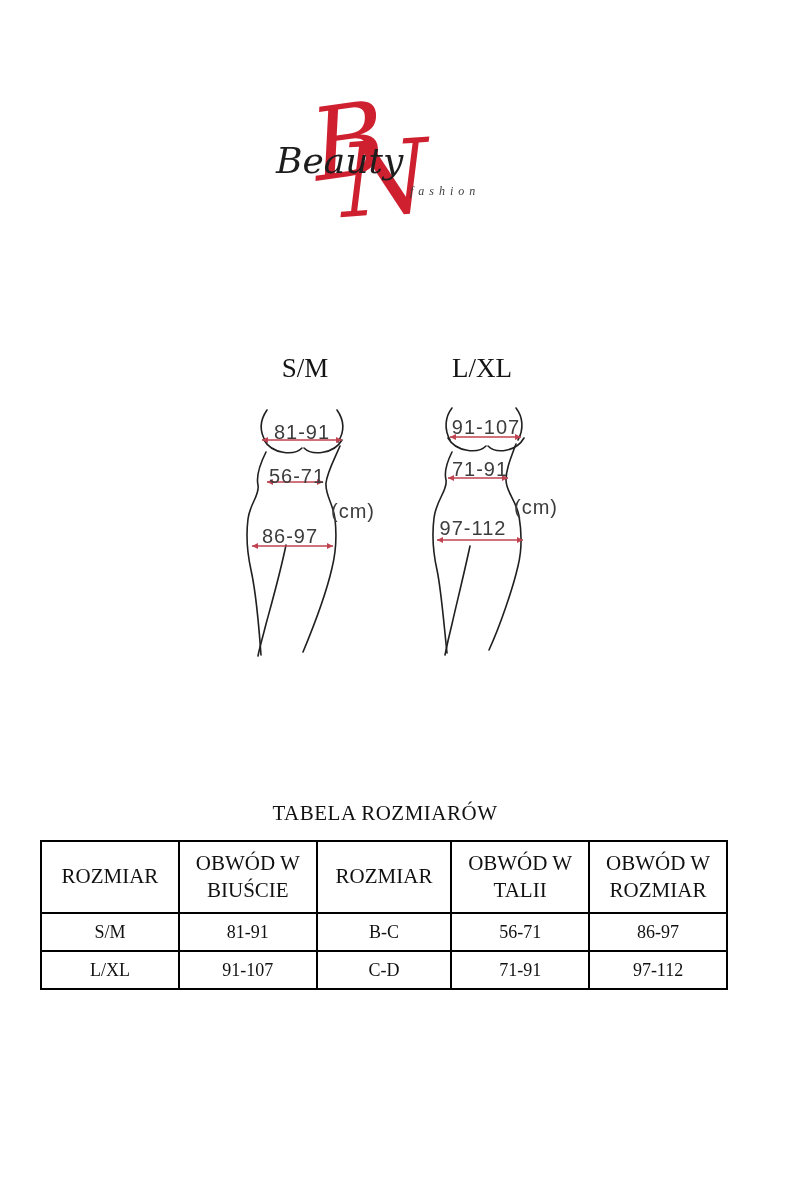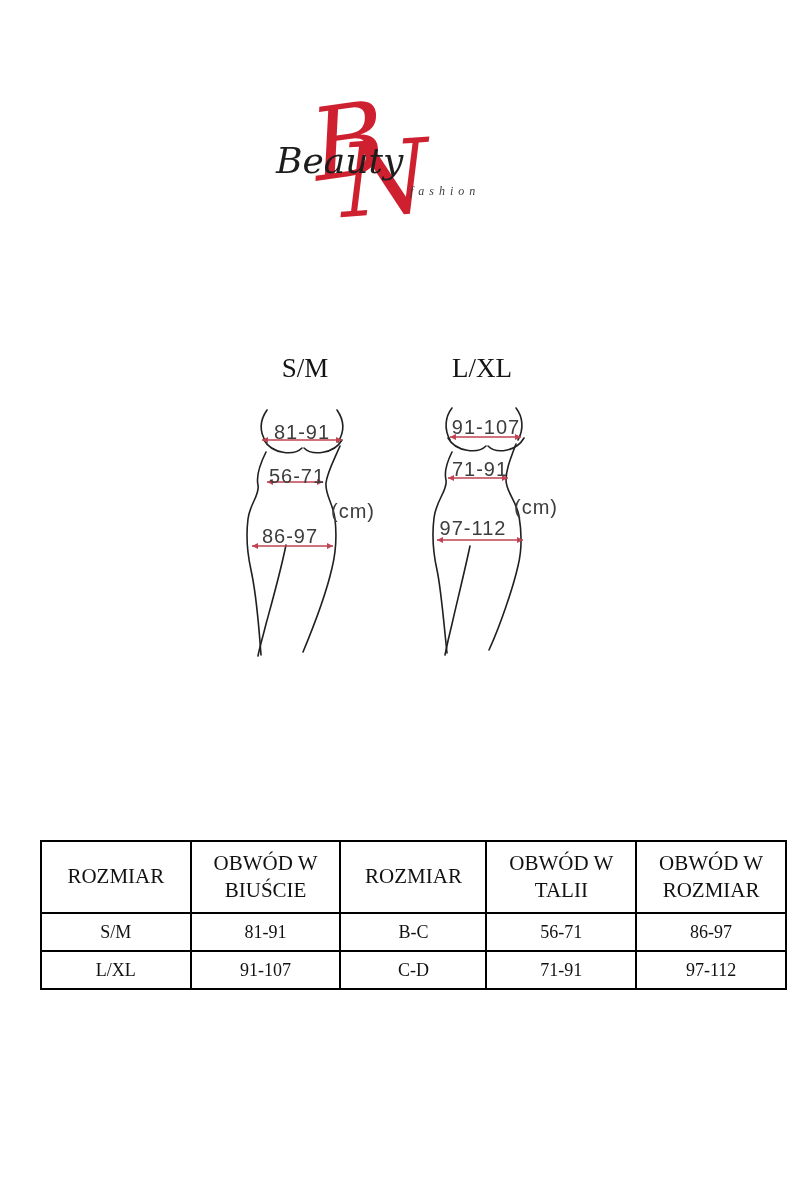--- a/index.html
+++ b/index.html
@@ -34,21 +34,21 @@
   .bodyline { fill:none; stroke:var(--ink,#202020); stroke-width:1.6; stroke-linecap:round; }
   .arrow-line { stroke:var(--accent-red,#bf4350); stroke-width:1.4; }
   .arrow-head { fill:var(--accent-red,#bf4350); stroke:none; }
   .meas { position:absolute; transform:translate(-50%,-50%);
           font-family:"Liberation Sans", sans-serif; font-size:20px;
           color:#3d3d3d; letter-spacing:1px; white-space:nowrap; }
 
   
   .table-title { position:absolute; left:0; top:801px; width:770px;
                  text-align:center; font-size:21px; letter-spacing:0.5px; color:#111; }
-  table.size-table { position:absolute; left:40px; top:840px; width:747px;
+  table.size-table { position:absolute; left:40px; top:840px; width:688px;
                      border-collapse:collapse; table-layout:fixed; }
   .size-table th, .size-table td {
     border:2px solid #000; text-align:center; vertical-align:middle;
     color:#111; padding:0 4px;
   }
   .size-table th { font-size:21px; font-weight:normal; height:70px; line-height:1.3; }
   .size-table td { font-size:18px; height:36px; }
 </style>
 </head>
 <body>
@@ -119,20 +119,21 @@
         <polygon class="arrow-head" points="9,140 15,137 15,143"></polygon>
         <polygon class="arrow-head" points="95,140 89,137 89,143"></polygon>
       </g>
     </svg>
     <span class="meas" style="left:58px; top:75px;">91-107</span>
     <span class="meas" style="left:52px; top:117px;">71-91</span>
     <span class="meas" style="left:108px; top:155px;">(cm)</span>
     <span class="meas" style="left:45px; top:176px;">97-112</span>
   </div>
 
+  <div class="table-title">TABELA ROZMIARÓW</div>
 
   <table class="size-table">
     <colgroup>
       <col style="width:20.1%">
         <col style="width:20.1%">
         <col style="width:19.6%">
       <col style="width:20.1%">
         <col style="width:20.1%">
     </colgroup>
     <thead>

